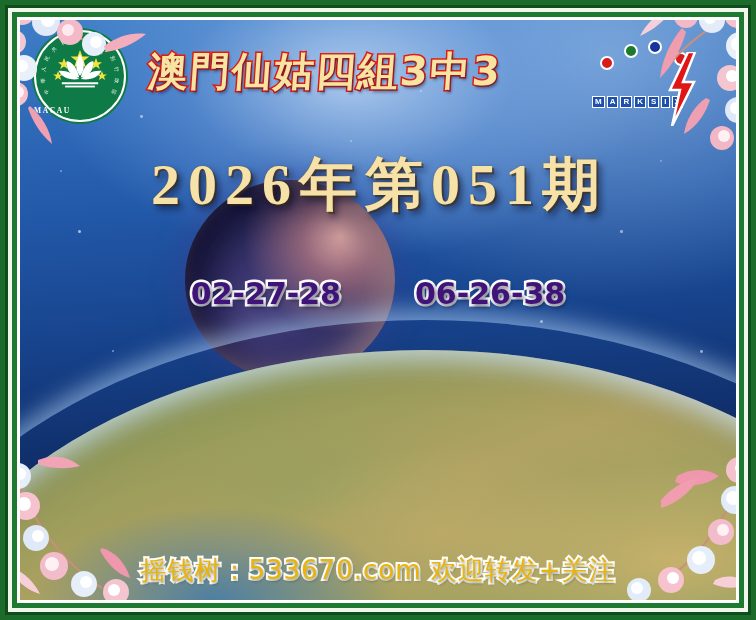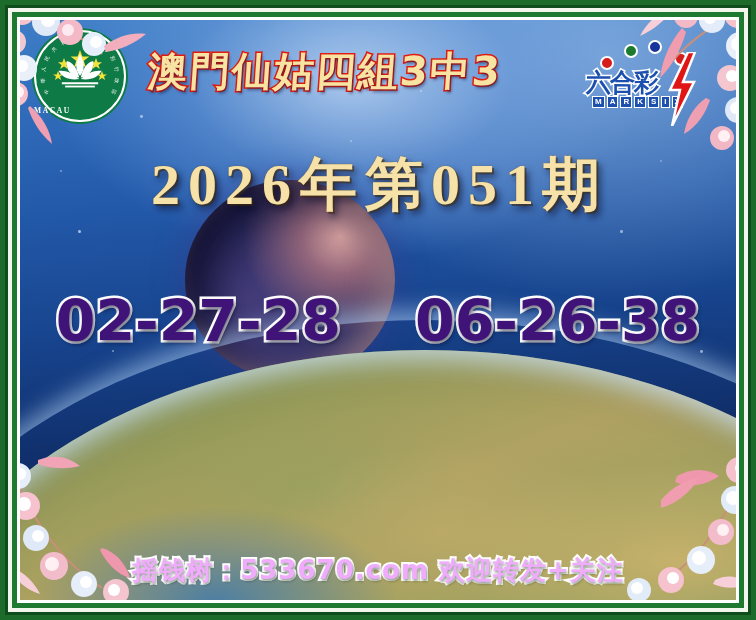--- a/index.html
+++ b/index.html
@@ -147,38 +147,37 @@
        2px 2px 0 rgba(60,40,10,.55),
        4px 5px 7px rgba(10,10,40,.6);
     white-space:nowrap;
   }
 
   
   .numbers{position:absolute;left:0;right:0;top:276px;z-index:12;}
   .num-row{display:flex;justify-content:center;gap:74px;margin-bottom:52px;}
   .num-cell{
     font-family:"DejaVu Sans",sans-serif;
-    font-size:57px;font-weight:bold;letter-spacing:0px;
+    font-size:30px;font-weight:bold;letter-spacing:0px;
     color:#3f1378;
     -webkit-text-stroke:5px #ffffff;
     paint-order:stroke fill;
     text-shadow:2px 3px 4px rgba(5,8,35,.55);
     white-space:nowrap;
-    margin-top:12px;
   }
 
   
   .footer{
     position:absolute;left:0;right:0;bottom:32px;text-align:center;z-index:14;
   }
   .footer .line{
     display:inline-block;
     font-family:"DejaVu Sans",sans-serif;
-    font-size:26px;font-weight:bold;letter-spacing:1px;
-    color:#f0abfc;
+    font-size:26px;font-weight:normal;letter-spacing:1px;
+    color:#eab308;
     -webkit-text-stroke:4px #ffffff;
     paint-order:stroke fill;
     text-shadow:1px 2px 3px rgba(0,20,0,.45);
     white-space:nowrap;
   }
 
   
   .floral{position:absolute;z-index:30;pointer-events:none;}
   .fl-tl{left:6px;top:2px;width:170px;height:150px;}
   .fl-tr{right:4px;top:2px;width:190px;height:170px;}
@@ -263,21 +262,20 @@
 
     <div class="headline">澳門仙姑四組3中3</div>
 
     <div class="marksix">
       <div class="balls" id="ms-balls">
           <div class="ball" style="left: 6px; top: 26px; background: rgb(214, 28, 28);"></div>
           <div class="ball" style="left: 30px; top: 14px; background: rgb(28, 122, 46);"></div>
           <div class="ball" style="left: 54px; top: 10px; background: rgb(22, 52, 156);"></div>
           <div class="ball" style="left: 80px; top: 22px; background: rgb(214, 28, 28);"></div>
         </div>
-      <div class="cn">六合彩</div>
       <div class="en" id="ms-letters">
           <i>M</i>
           <i>A</i>
           <i>R</i>
           <i>K</i>
           <i>S</i>
           <i>I</i>
           <i>X</i>
         </div>
       <svg class="bolt" viewBox="0 0 34 74">

